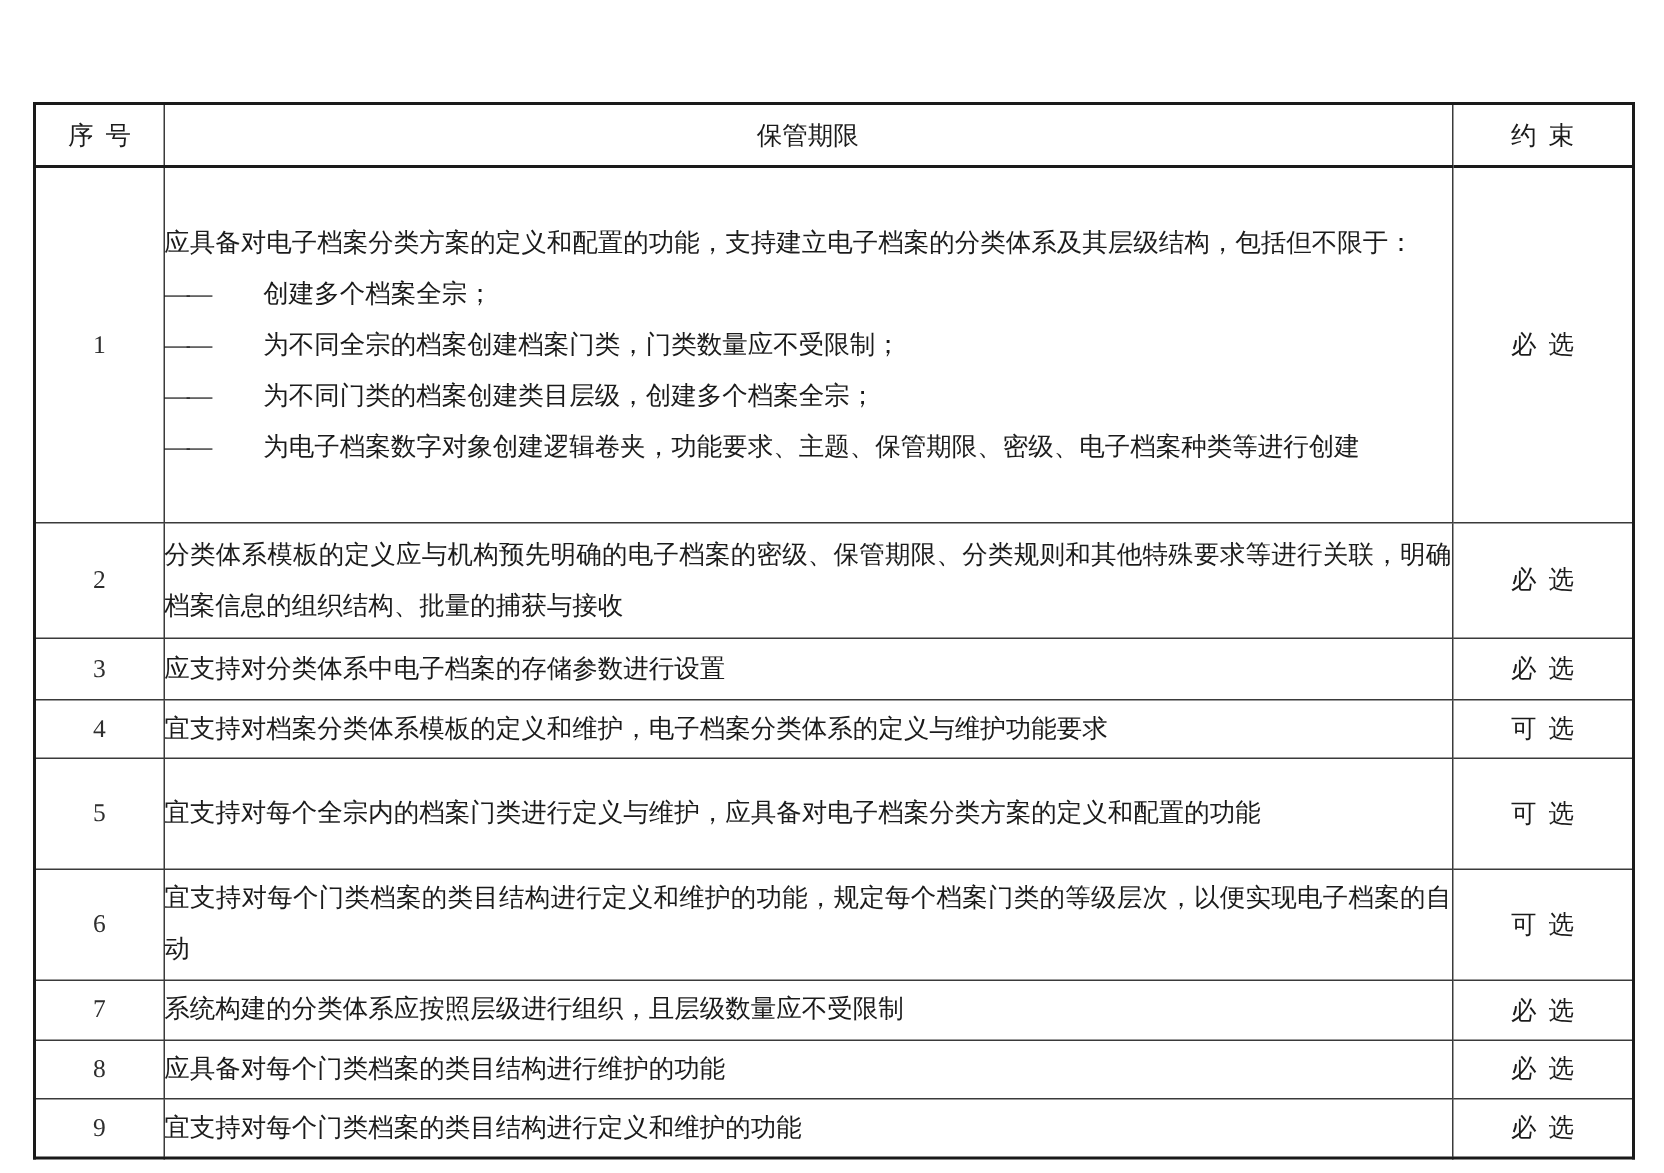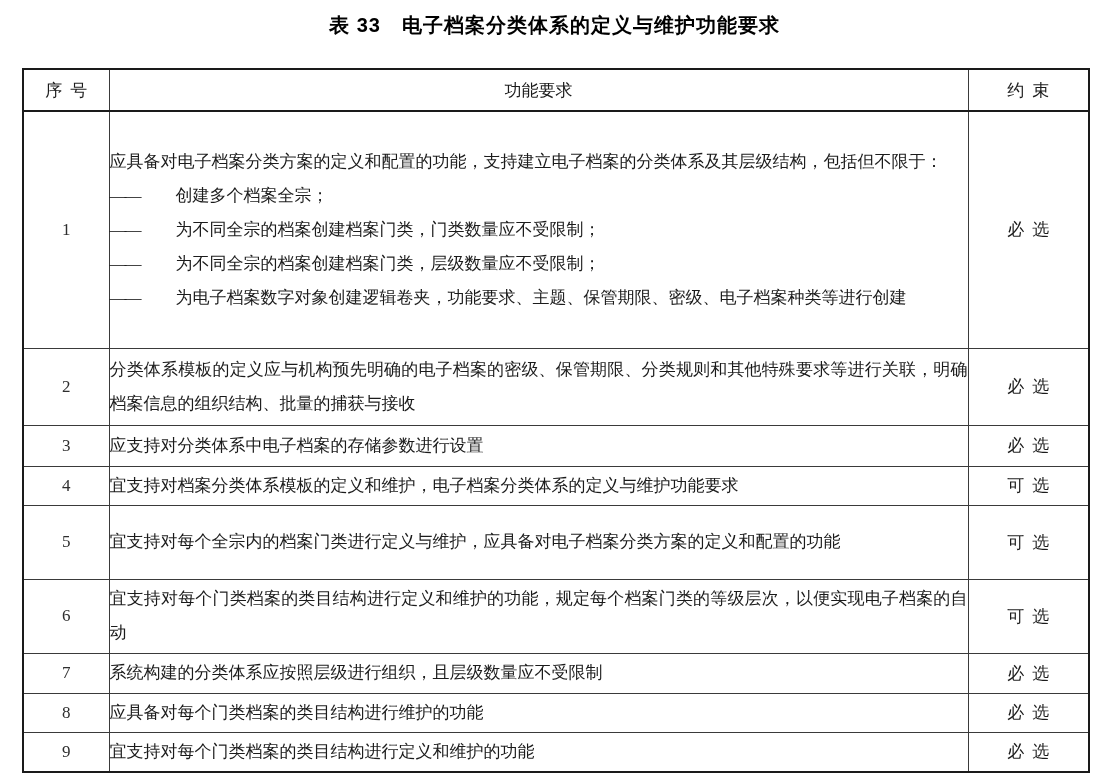--- a/index.html
+++ b/index.html
@@ -62,53 +62,52 @@
     pointer-events:none;
     z-index:0;
   }
   tbody{position:relative;z-index:1;}
 </style>
 </head>
 <body>
 
 <div class="page">
 
-  <div class="doc-title">表 33　电子档案分类体系的定义与维护功能要求</div>
 
   <div class="watermark">SAC</div>
 
   <table class="req-table">
     <colgroup>
       <col style="width:86px">
       <col style="width:859px">
       <col style="width:121px">
     </colgroup>
     <thead>
       <tr>
         <th><span class="ls">序号</span></th>
-        <th><span>功能要求</span></th>
+        <th><span>保管期限</span></th>
         <th><span class="ls">约束</span></th>
       </tr>
     </thead>
     <tbody>
       <tr style="height:237px;">
         <td class="col-no"><span class="num">1</span></td>
         <td class="col-req">
           <div class="req-text">应具备对电子档案分类方案的定义和配置的功能，支持建立电子档案的分类体系及其层级结构，包括但不限于：</div>
           <div class="list-item">
             <span class="dash">——</span>
             <span class="item-text">创建多个档案全宗；</span>
           </div>
           <div class="list-item">
             <span class="dash">——</span>
             <span class="item-text">为不同全宗的档案创建档案门类，门类数量应不受限制；</span>
           </div>
           <div class="list-item">
             <span class="dash">——</span>
-            <span class="item-text">为不同全宗的档案创建档案门类，层级数量应不受限制；</span>
+            <span class="item-text">为不同门类的档案创建类目层级，创建多个档案全宗；</span>
           </div>
           <div class="list-item">
             <span class="dash">——</span>
             <span class="item-text">为电子档案数字对象创建逻辑卷夹，功能要求、主题、保管期限、密级、电子档案种类等进行创建</span>
           </div>
         </td>
         <td class="col-cons"><span class="ls">必选</span></td>
       </tr>
 
       <tr style="height:77px;">

